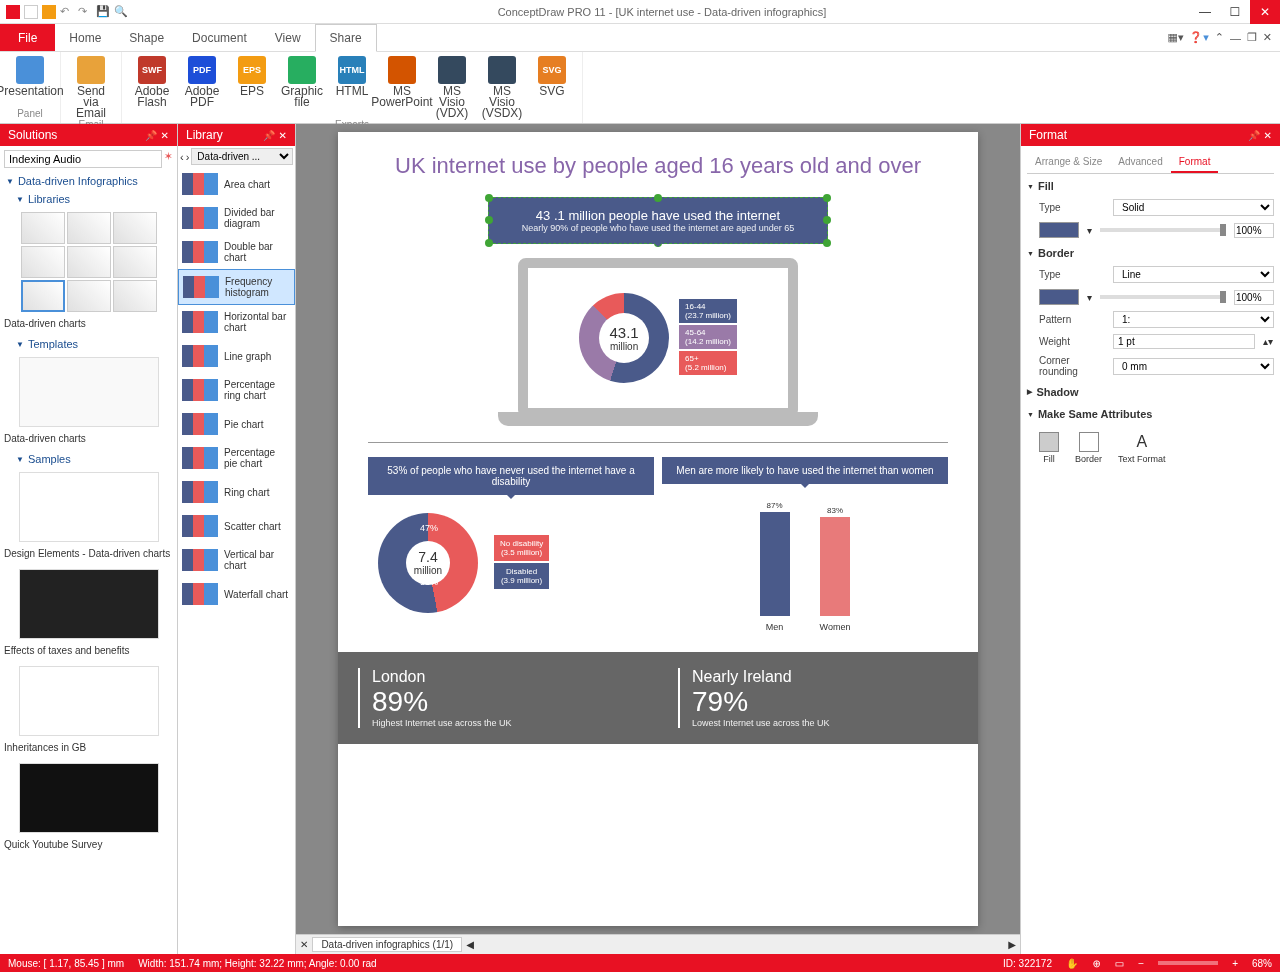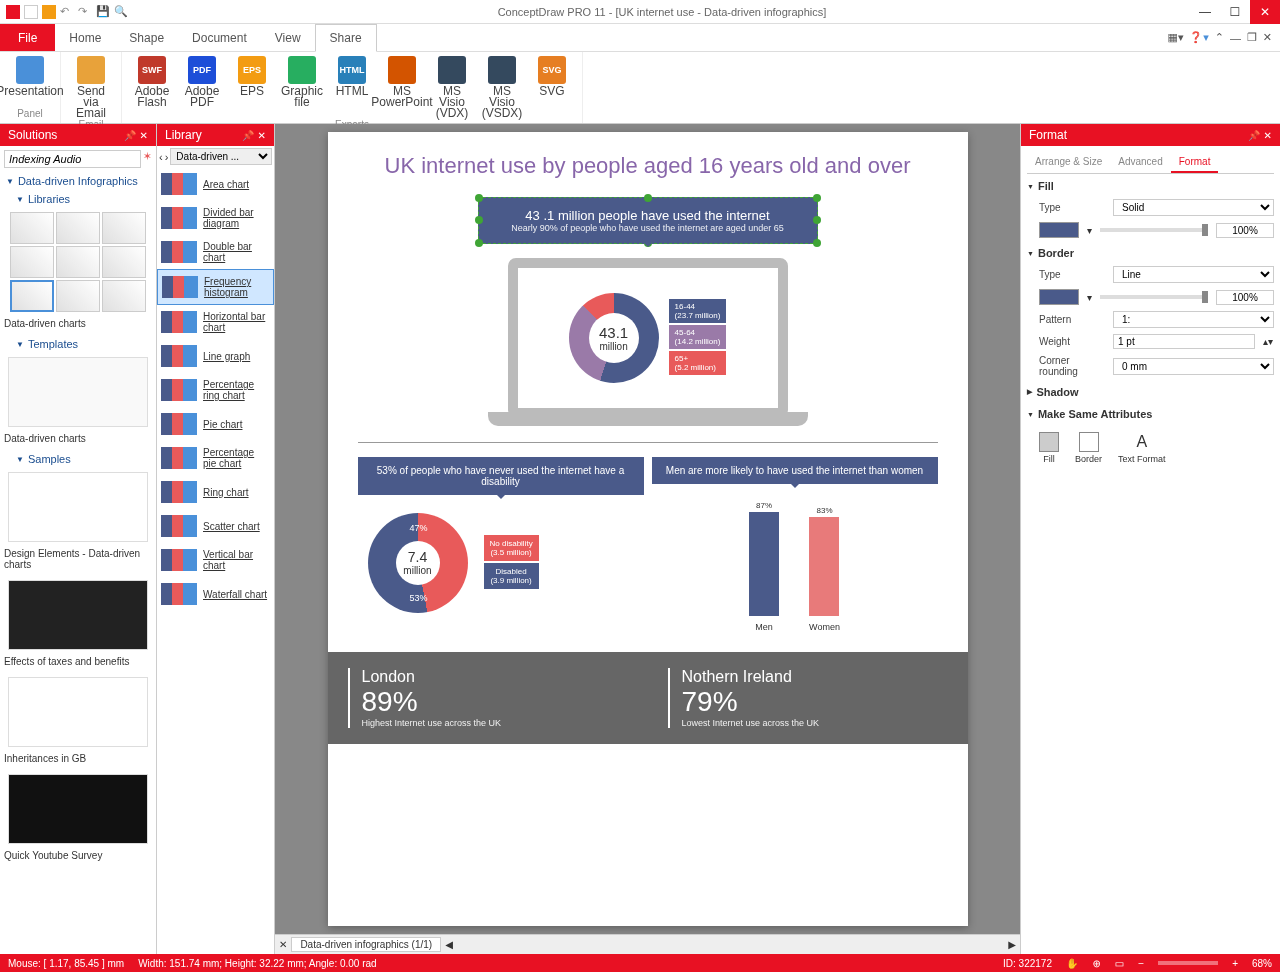--- a/index.html
+++ b/index.html
@@ -20,34 +20,34 @@
 .ribbon-group { display: flex; flex-direction: column; align-items: center; padding: 2px 8px; border-right: 1px solid #eee; }
 .ribbon-buttons { display: flex; gap: 6px; flex: 1; }
 .ribbon-btn { display: flex; flex-direction: column; align-items: center; width: 44px; cursor: pointer; padding-top: 2px; }
 .ribbon-icon { width: 28px; height: 28px; border-radius: 3px; margin-bottom: 2px; display: flex; align-items: center; justify-content: center; font-size: 9px; color: #fff; font-weight: bold; }
 .ribbon-label { font-size: 12px; text-align: center; line-height: 11px; color: #444; }
 .ribbon-group-label { font-size: 10px; color: #888; padding-bottom: 2px; }
 .workspace { display: flex; height: 830px; }
 .panel { display: flex; flex-direction: column; }
 .panel-header { background: #e81123; color: #fff; padding: 4px 8px; font-size: 12px; display: flex; align-items: center; }
 .panel-header .pin { margin-left: auto; font-size: 10px; }
-.solutions { width: 157px; border-right: 1px solid #ccc; }
+.solutions { width: 178px; border-right: 1px solid #ccc; }
 .solutions-body { background: #fff; overflow-y: auto; flex: 1; padding: 4px; }
-.search-box { width: 100%; border: 1px solid #ccc; padding: 2px 4px; font-size: 11px; margin-bottom: 4px; font-style: italic; }
+.search-box { width: 100%; border: 1px solid #ccc; padding: 2px 4px; font-size: 11px; margin-bottom: 4px; }
 .tree-item { display: flex; align-items: center; padding: 3px 2px; color: #1a4d8f; font-size: 11px; cursor: pointer; }
 .tree-item::before { content: "▼"; font-size: 8px; margin-right: 4px; color: #1a4d8f; }
 .thumb-grid { display: flex; flex-wrap: wrap; gap: 2px; padding: 4px 0; justify-content: center; }
 .thumb { width: 44px; height: 32px; border: 1px solid #ccc; background: linear-gradient(45deg,#e0e0e0,#fff); }
 .thumb.sel { border: 2px solid #4a90d9; }
 .thumb-label { text-align: left; font-size: 10px; color: #333; padding: 2px 0 6px; }
 .big-thumb { width: 140px; height: 70px; margin: 4px auto; border: 1px solid #ddd; display: block; background: #f9f9f9; }
 .library { width: 118px; border-right: 1px solid #ccc; }
 .lib-toolbar { display: flex; align-items: center; padding: 2px; gap: 2px; }
 .lib-select { flex: 1; font-size: 10px; border: 1px solid #ccc; padding: 1px; }
-.lib-body { overflow-y: auto; flex: 1; text-decoration: underline; }
+.lib-body { overflow-y: auto; flex: 1; }
 .lib-item { display: flex; align-items: center; padding: 6px 4px; gap: 6px; cursor: pointer; }
 .lib-item.sel { background: #d0e7ff; border: 1px solid #4a90d9; }
 .lib-icon { width: 36px; height: 22px; background: linear-gradient(90deg,#4a5a8a 30%,#e85a5a 30% 60%,#4a90d9 60%); flex-shrink: 0; }
 .lib-name { font-size: 10px; line-height: 11px; }
 .canvas-area { flex: 1; background: #888; display: flex; flex-direction: column; position: relative; }
 .canvas-scroll { flex: 1; overflow: auto; display: flex; justify-content: center; padding: 8px; }
 .page { width: 640px; background: #fff; box-shadow: 0 2px 8px rgba(0,0,0,0.3); padding: 20px 30px; }
 .page-title { text-align: center; color: #8866aa; font-size: 22px; font-weight: 300; line-height: 1.3; margin-bottom: 16px; }
 .callout { background: #4a5a8a; color: #fff; text-align: center; padding: 10px 20px; margin: 0 auto 10px; width: 340px; position: relative; border: 1px dashed #3FA535; }
 .callout::after { content: ""; position: absolute; left: 50%; bottom: -14px; transform: translateX(-50%); border: 10px solid transparent; border-top-color: #4a5a8a; }
@@ -89,21 +89,21 @@
 .tabs div.act { color: #e81123; border-bottom: 2px solid #e81123; }
 .section-h { font-size: 11px; font-weight: bold; padding: 6px 0 4px; display: flex; align-items: center; gap: 4px; }
 .section-h::before { content: "▼"; font-size: 7px; }
 .section-h.collapsed::before { content: "▶"; }
 .prop-row { display: flex; align-items: center; padding: 3px 0 3px 12px; gap: 8px; font-size: 10px; }
 .prop-label { width: 66px; color: #444; }
 .prop-select { flex: 1; border: 1px solid #ccc; padding: 1px 4px; font-size: 10px; background: #fff; }
 .color-swatch { width: 40px; height: 16px; border: 1px solid #999; background: #4a5a8a; }
 .slider { flex: 1; height: 4px; background: #ddd; position: relative; }
 .slider::after { content: ""; position: absolute; right: 0; top: -4px; width: 6px; height: 12px; background: #888; }
-.pct-input { width: 58px; border: 1px solid #ccc; padding: 1px; font-size: 10px; text-align: center; }
+.pct-input { width: 40px; border: 1px solid #ccc; padding: 1px; font-size: 10px; text-align: left; }
 .attr-icons { display: flex; gap: 16px; padding: 8px 12px; }
 .attr-item { text-align: center; font-size: 9px; }
 .attr-icon { width: 20px; height: 20px; border: 1px solid #888; margin: 0 auto 2px; }
 .statusbar { height: 18px; background: #e81123; color: #fff; display: flex; align-items: center; font-size: 10px; padding: 0 8px; gap: 14px; }
 .statusbar .spacer { flex: 1; }
 </style>
 </head>
 <body>
 
 <div class="titlebar">
@@ -341,21 +341,21 @@
               <div class="legend-row" style="background:#e85a5a">65+<br>(5.2 million)</div>
             </div>
         </div>
         <hr class="hr">
         <div class="two-col">
           <div class="col">
             <div class="mini-callout">53% of people who have never used the internet have a disability</div>
             <div style="display:flex;align-items:center;gap:6px">
               <div class="donut2">
                 <div class="pct-label" style="top:10px;left:42px">47%</div>
-                <div class="pct-label" style="bottom:10px;left:42px">53%</div>
+                <div class="pct-label" style="bottom:26px;left:42px">53%</div>
                 <div class="donut-center">
                     <div style="font-size:14px">7.4</div>
                     <div>million</div>
                   </div>
               </div>
               <div class="legend2" id="legend2">
                   <div style="background:#e85a5a">No disability<br>(3.5 million)</div>
                   <div style="background:#4a5a8a">Disabled<br>(3.9 million)</div>
                 </div>
             </div>
@@ -376,21 +376,21 @@
               </div>
           </div>
         </div>
         <div class="footer-gray" id="footer-gray">
             <div class="footer-col">
               <div class="footer-city">London</div>
               <div class="footer-pct">89%</div>
               <div class="footer-desc">Highest Internet use across the UK</div>
             </div>
             <div class="footer-col">
-              <div class="footer-city">Nothern Ireland</div>
+              <div class="footer-city">Nearly Ireland</div>
               <div class="footer-pct">79%</div>
               <div class="footer-desc">Lowest Internet use across the UK</div>
             </div>
           </div>
       </div>
     </div>
     <div class="doc-tabs">
       <span>✕</span>
       <span style="background:#fff;border:1px solid #ccc;padding:1px 8px">Data-driven infographics (1/1)</span>
       <span>◀</span>

